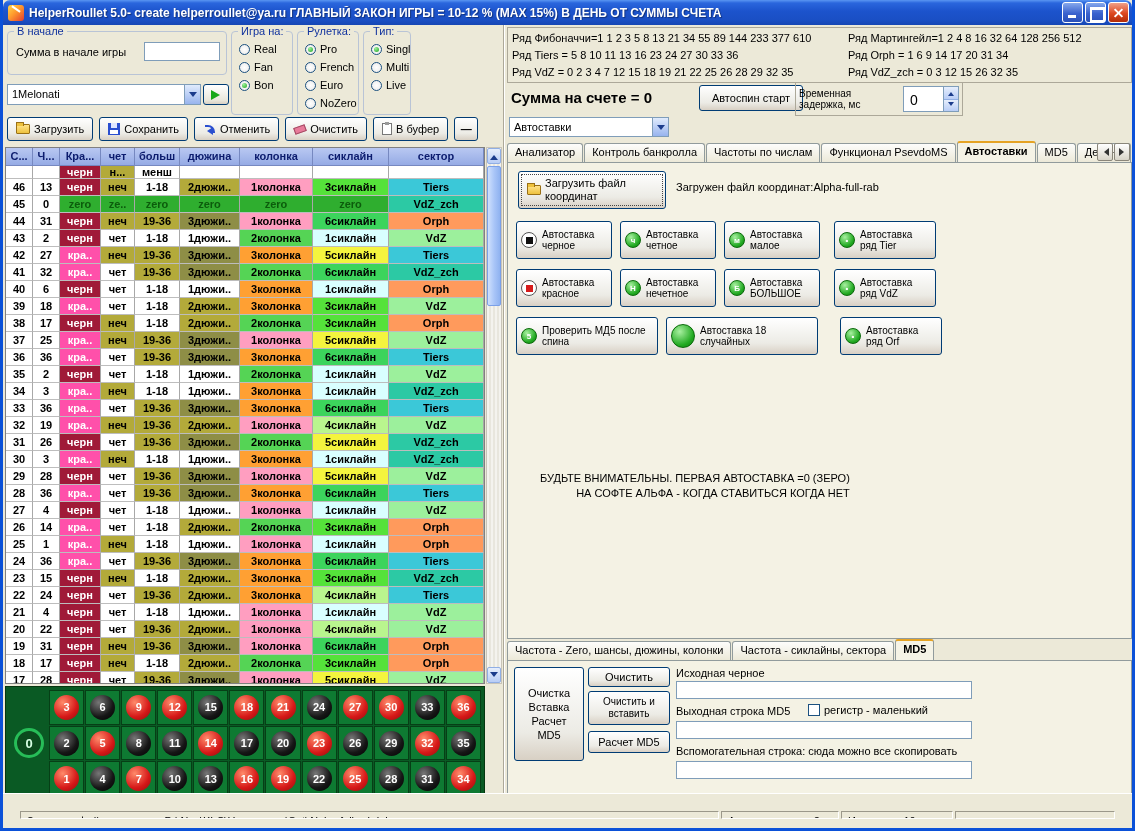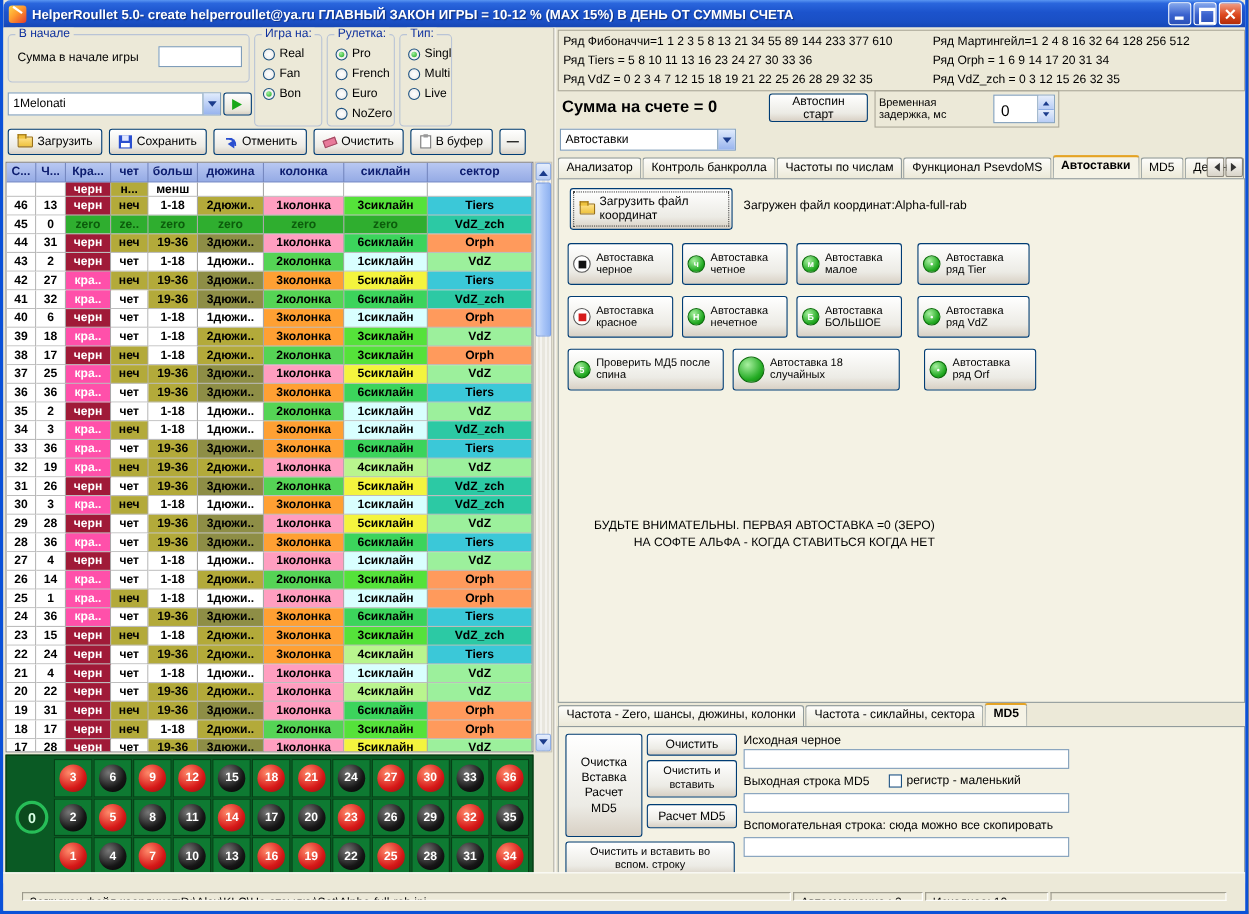--- a/index.html
+++ b/index.html
@@ -85,21 +85,21 @@
   .bcell{flex:1;background:#0e7a32;border:1px solid #063f16;display:flex;align-items:center;justify-content:center;cursor:pointer;}
   .ball{width:25px;height:25px;border-radius:50%;display:flex;align-items:center;justify-content:center;color:#fff;font-size:11px;font-weight:bold;}
   .ball.red{background:radial-gradient(circle at 35% 30%,#ff8a6a,#d61818 60%,#8e0c0c);}
   .ball.black{background:radial-gradient(circle at 35% 30%,#777,#161616 60%,#000);}
   
   .series{position:absolute;left:504px;top:2px;width:625px;height:56px;border:1px solid #aca899;background:#ece9d8;display:flex;}
   .scol{padding:2px 4px;font-size:11px;line-height:17px;white-space:nowrap;overflow:hidden;}
   .scol.one{width:336px;}
   .scol.two{flex:1;}
   .balance{position:absolute;left:508px;top:64px;font-size:15px;font-weight:bold;}
-  .autospin{position:absolute;left:696px;top:60px;width:90px;height:26px;}
+  .autospin{position:absolute;left:696px;top:60px;width:104px;height:26px;}
   .delay-group{position:absolute;left:792px;top:57px;width:168px;height:34px;border:1px solid #aca899;display:flex;align-items:center;padding:1px 3px;gap:8px;}
   .delay-label{width:96px;font-size:10px;line-height:11px;}
   .spinbox{width:56px;height:26px;border:1px solid #7f9db9;background:#fff;display:flex;}
   .spinval{flex:1;font-size:14px;padding:5px 0 0 6px;}
   .spinarrows{width:15px;display:flex;flex-direction:column;border-left:1px solid #7f9db9;}
   .spinbtn{flex:1;background:linear-gradient(#e6eefc,#b8cdf6);border-bottom:1px solid #90aee4;display:flex;align-items:center;justify-content:center;cursor:pointer;}
   .spinbtn:last-child{border-bottom:none;}
   .spinbtn .tri-up-sm{border-width:3px;border-bottom-width:4px;margin:0;}
   .spinbtn .tri-down-sm{border-width:3px;border-top-width:4px;margin:0;}
   .autobet-combo{position:absolute;left:506px;top:92px;width:160px;height:20px;}
@@ -884,21 +884,20 @@
         <span class="tab">Частота - Zero, шансы, дюжины, колонки</span>
         <span class="tab">Частота - сиклайны, сектора</span>
         <span class="tab active">MD5</span>
       </div>
 
     <div class="bottom-panel">
       <button class="xbtn md5-big-btn">Очистка Вставка Расчет MD5</button>
       <button class="xbtn md5-clear">Очистить</button>
       <button class="xbtn md5-clearpaste">Очистить и вставить</button>
       <button class="xbtn md5-calc">Расчет MD5</button>
-      <button class="xbtn md5-bottom-btn">Очистить и  вставить во вспом. строку</button>
 
       <span class="flabel lab-source">Исходная черное</span>
       <input class="xinput in-source" style="">
       <span class="flabel lab-out">Выходная строка MD5</span>
       <span class="chk-row">
         <span class="chk"></span>
         <span>регистр  - маленький</span>
       </span>
       <input class="xinput in-out" style="">
       <span class="flabel lab-help">Вспомогательная строка: сюда можно все скопировать</span>

